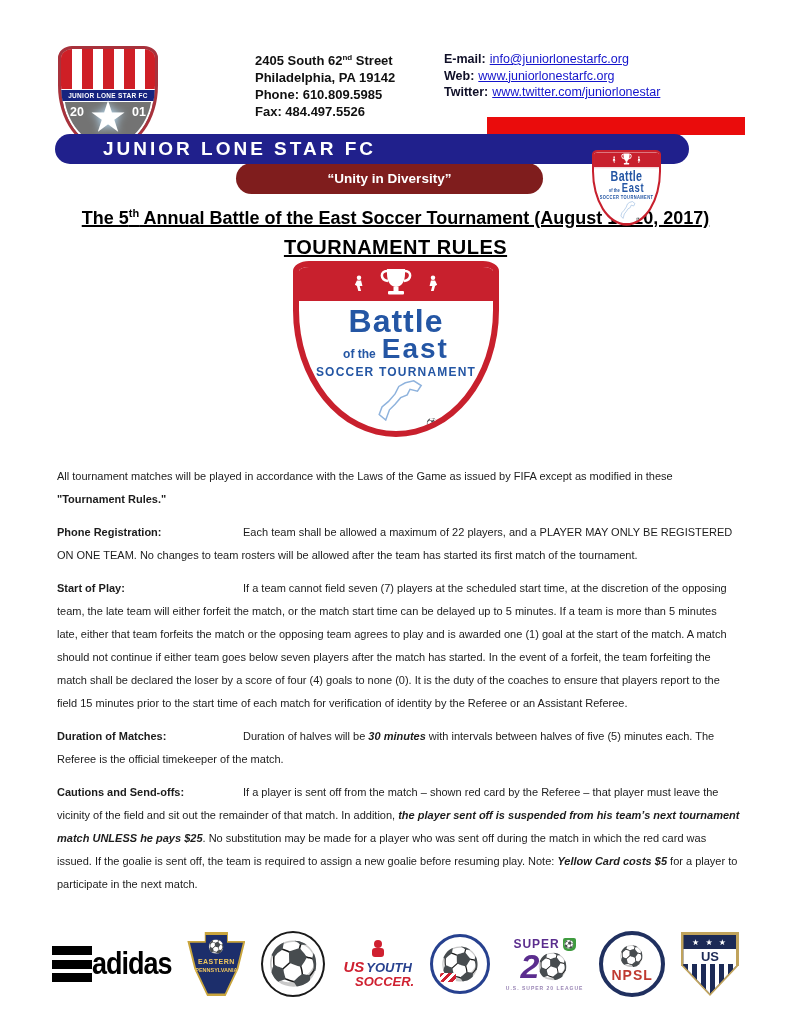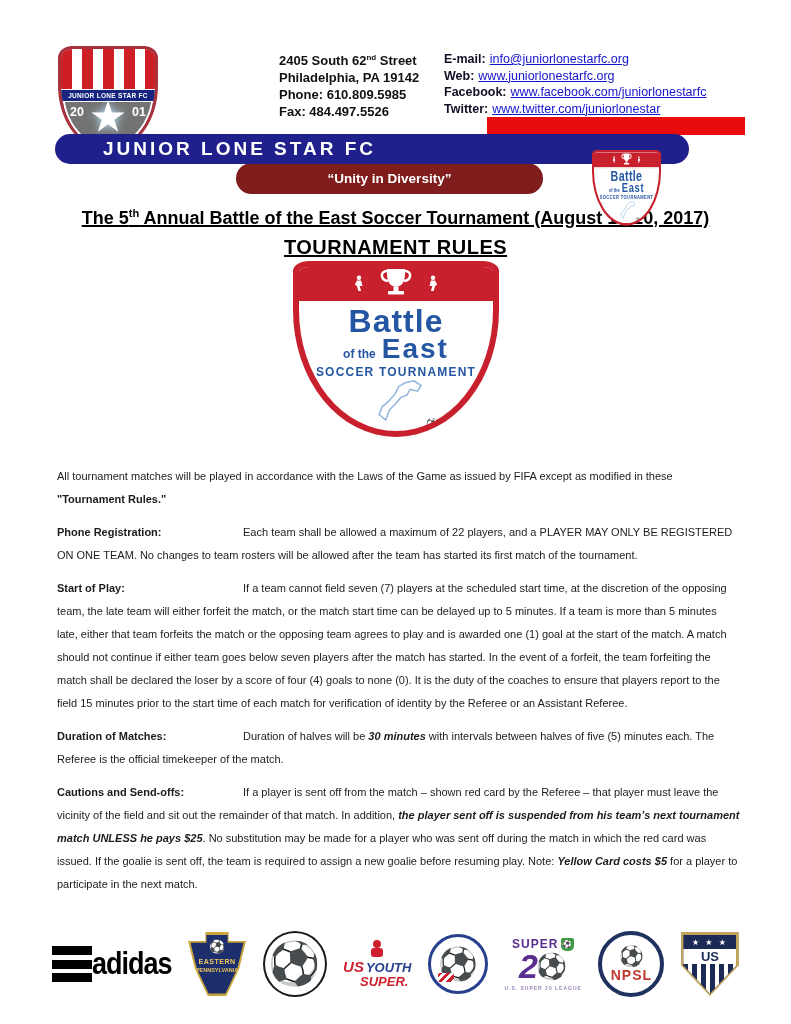--- a/index.html
+++ b/index.html
@@ -15,21 +15,21 @@
     box-shadow: inset 0 0 0 2px #fff; display:flex; flex-direction:column; }
   .crest-stripes { height:40px; background:repeating-linear-gradient(90deg,#cf1f26 0 11px,#fff 11px 21px); }
   .crest-name { background:#16247f; color:#fff; font-size:6.5px; font-weight:bold; text-align:center;
     padding:2px 0; border-top:1.5px solid #fff; border-bottom:1.5px solid #fff; letter-spacing:.3px; }
   .crest-bottom { position:relative; flex:1; display:flex; justify-content:space-between;
     padding:3px 9px 0; color:#fff; font-weight:bold; font-size:12.5px; }
   .crest-star { position:absolute; left:50%; top:-4px; transform:translateX(-50%);
     font-size:38px; color:#fff; text-shadow:0 0 8px #bfe6ff; line-height:1; }
 
   .addr { position:absolute; left:255px; top:49px; font-size:13px; font-weight:bold;
-    line-height:17px; color:#111;margin-left:24px; }
+    line-height:17px; color:#111; }
   .addr sup { font-size:8px; }
   .contact { position:absolute; left:444px; top:51px; font-size:12.5px; line-height:16.5px; }
   .contact .lbl { font-weight:bold; color:#101028; margin-right:4px; }
   .contact .lnk { color:#1414cc; text-decoration:underline; cursor:pointer; }
 
   .red-bar { position:absolute; left:487px; top:117px; width:258px; height:18px; background:#ea0c0c; }
   .club-banner { position:absolute; left:55px; top:134px; width:634px; height:30px;
     background:#20208c; border-radius:16px; color:#fff; font-weight:bold; font-size:19px;
     letter-spacing:3px; line-height:30px; padding-left:48px; z-index:2; }
   .motto-banner { position:absolute; left:236px; top:163px; width:307px; height:31px;
@@ -162,21 +162,20 @@
   <div class="addr">
     <div><span>2405 South 62</span><sup>nd</sup><span> Street</span></div>
     <div>Philadelphia, PA 19142</div>
     <div>Phone: 610.809.5985</div>
     <div>Fax: 484.497.5526</div>
   </div>
 
   <div class="contact">
     <div><span class="lbl">E-mail:</span><span class="lnk">info@juniorlonestarfc.org</span></div>
     <div><span class="lbl">Web:</span><span class="lnk">www.juniorlonestarfc.org</span></div>
-    <div><span class="lbl">Facebook:</span><span class="lnk">www.facebook.com/juniorlonestarfc</span></div>
     <div><span class="lbl">Twitter:</span><span class="lnk">www.twitter.com/juniorlonestar</span></div>
   </div>
 
   <div class="red-bar"></div>
   <div class="club-banner">JUNIOR LONE STAR FC</div>
   <div class="motto-banner">“Unity in Diversity”</div>
 
   <div class="boe-mini-wrap">
     <div class="boe">
       <div class="boe-shell">
@@ -280,21 +279,21 @@
     </div>
     <div class="sp bwball">
       <span>⚽</span>
     </div>
     <div class="sp usys">
       <div class="usys-fig"></div>
       <div class="usys-row">
         <span class="usys-us">US</span>
         <span class="usys-youth">YOUTH</span>
       </div>
-      <div class="usys-soccer">SUPER.</div>
+      <div class="usys-soccer">SOCCER.</div>
     </div>
     <div class="sp usasa">
       <span>⚽</span>
       <div class="usasa-stripes"></div>
     </div>
     <div class="sp">
       <div class="s20-top">
         <span class="s20-word">SUPER</span>
         <span class="s20-shield">⚽</span>
       </div>

